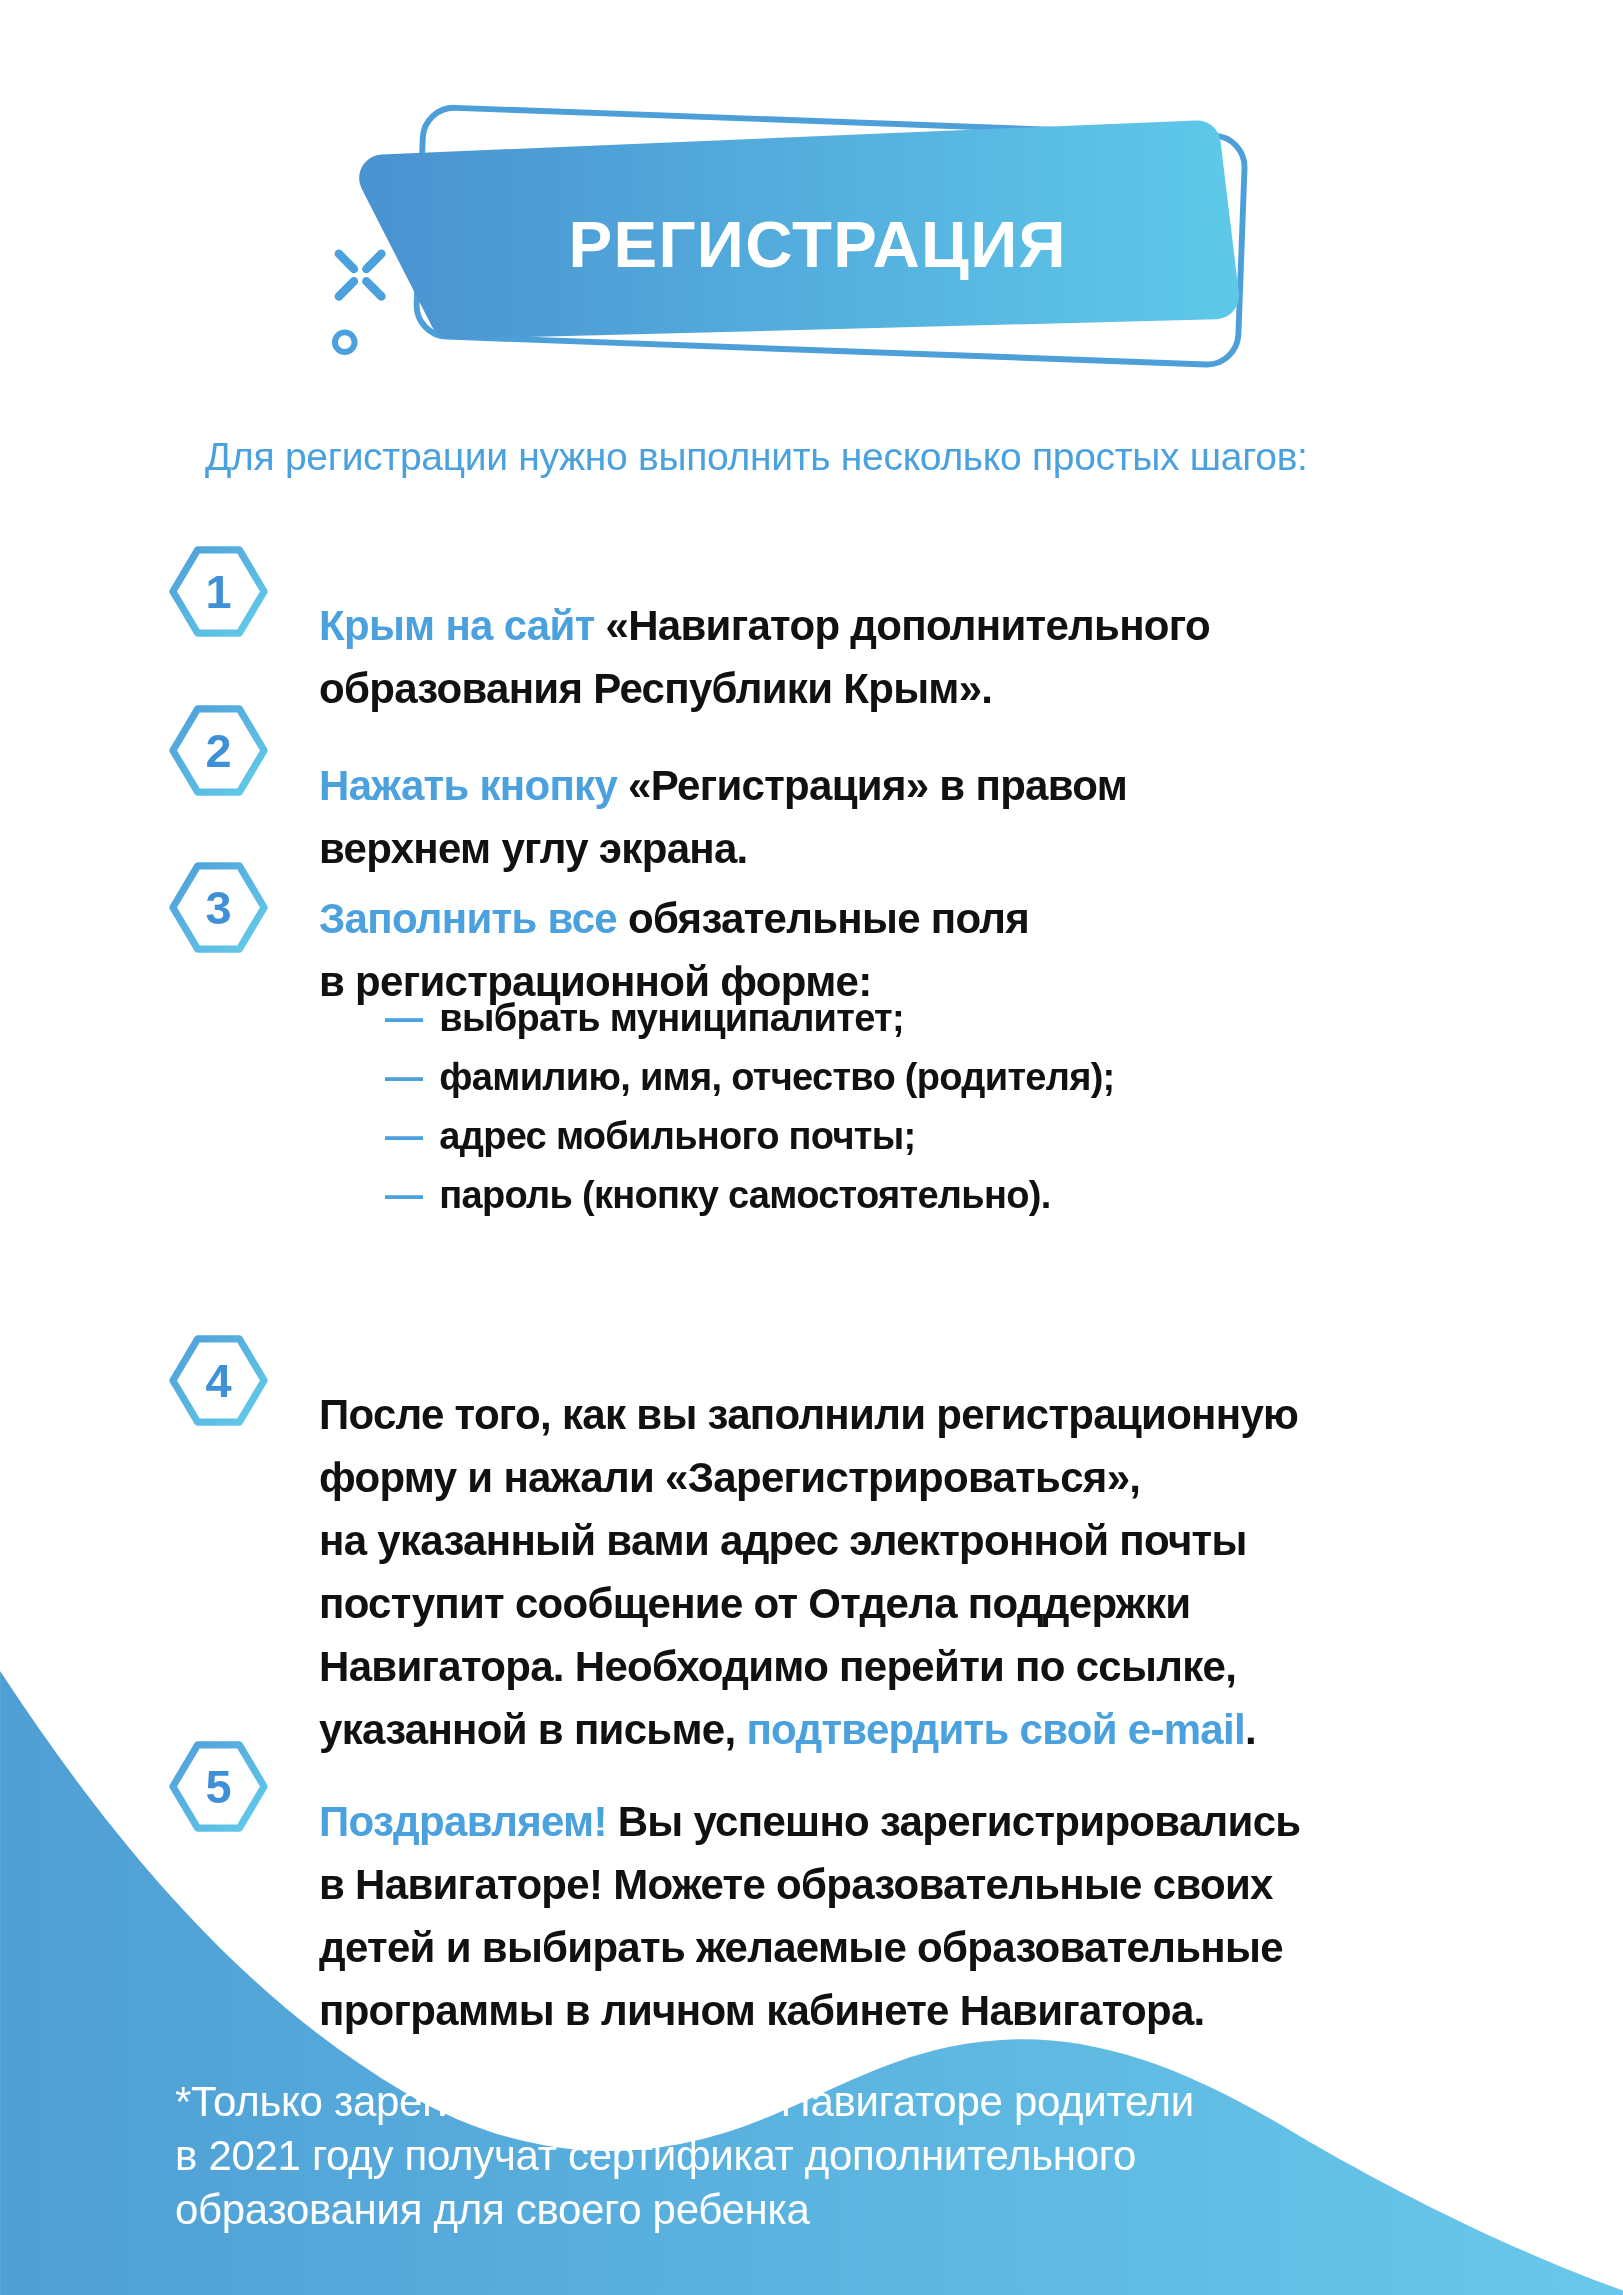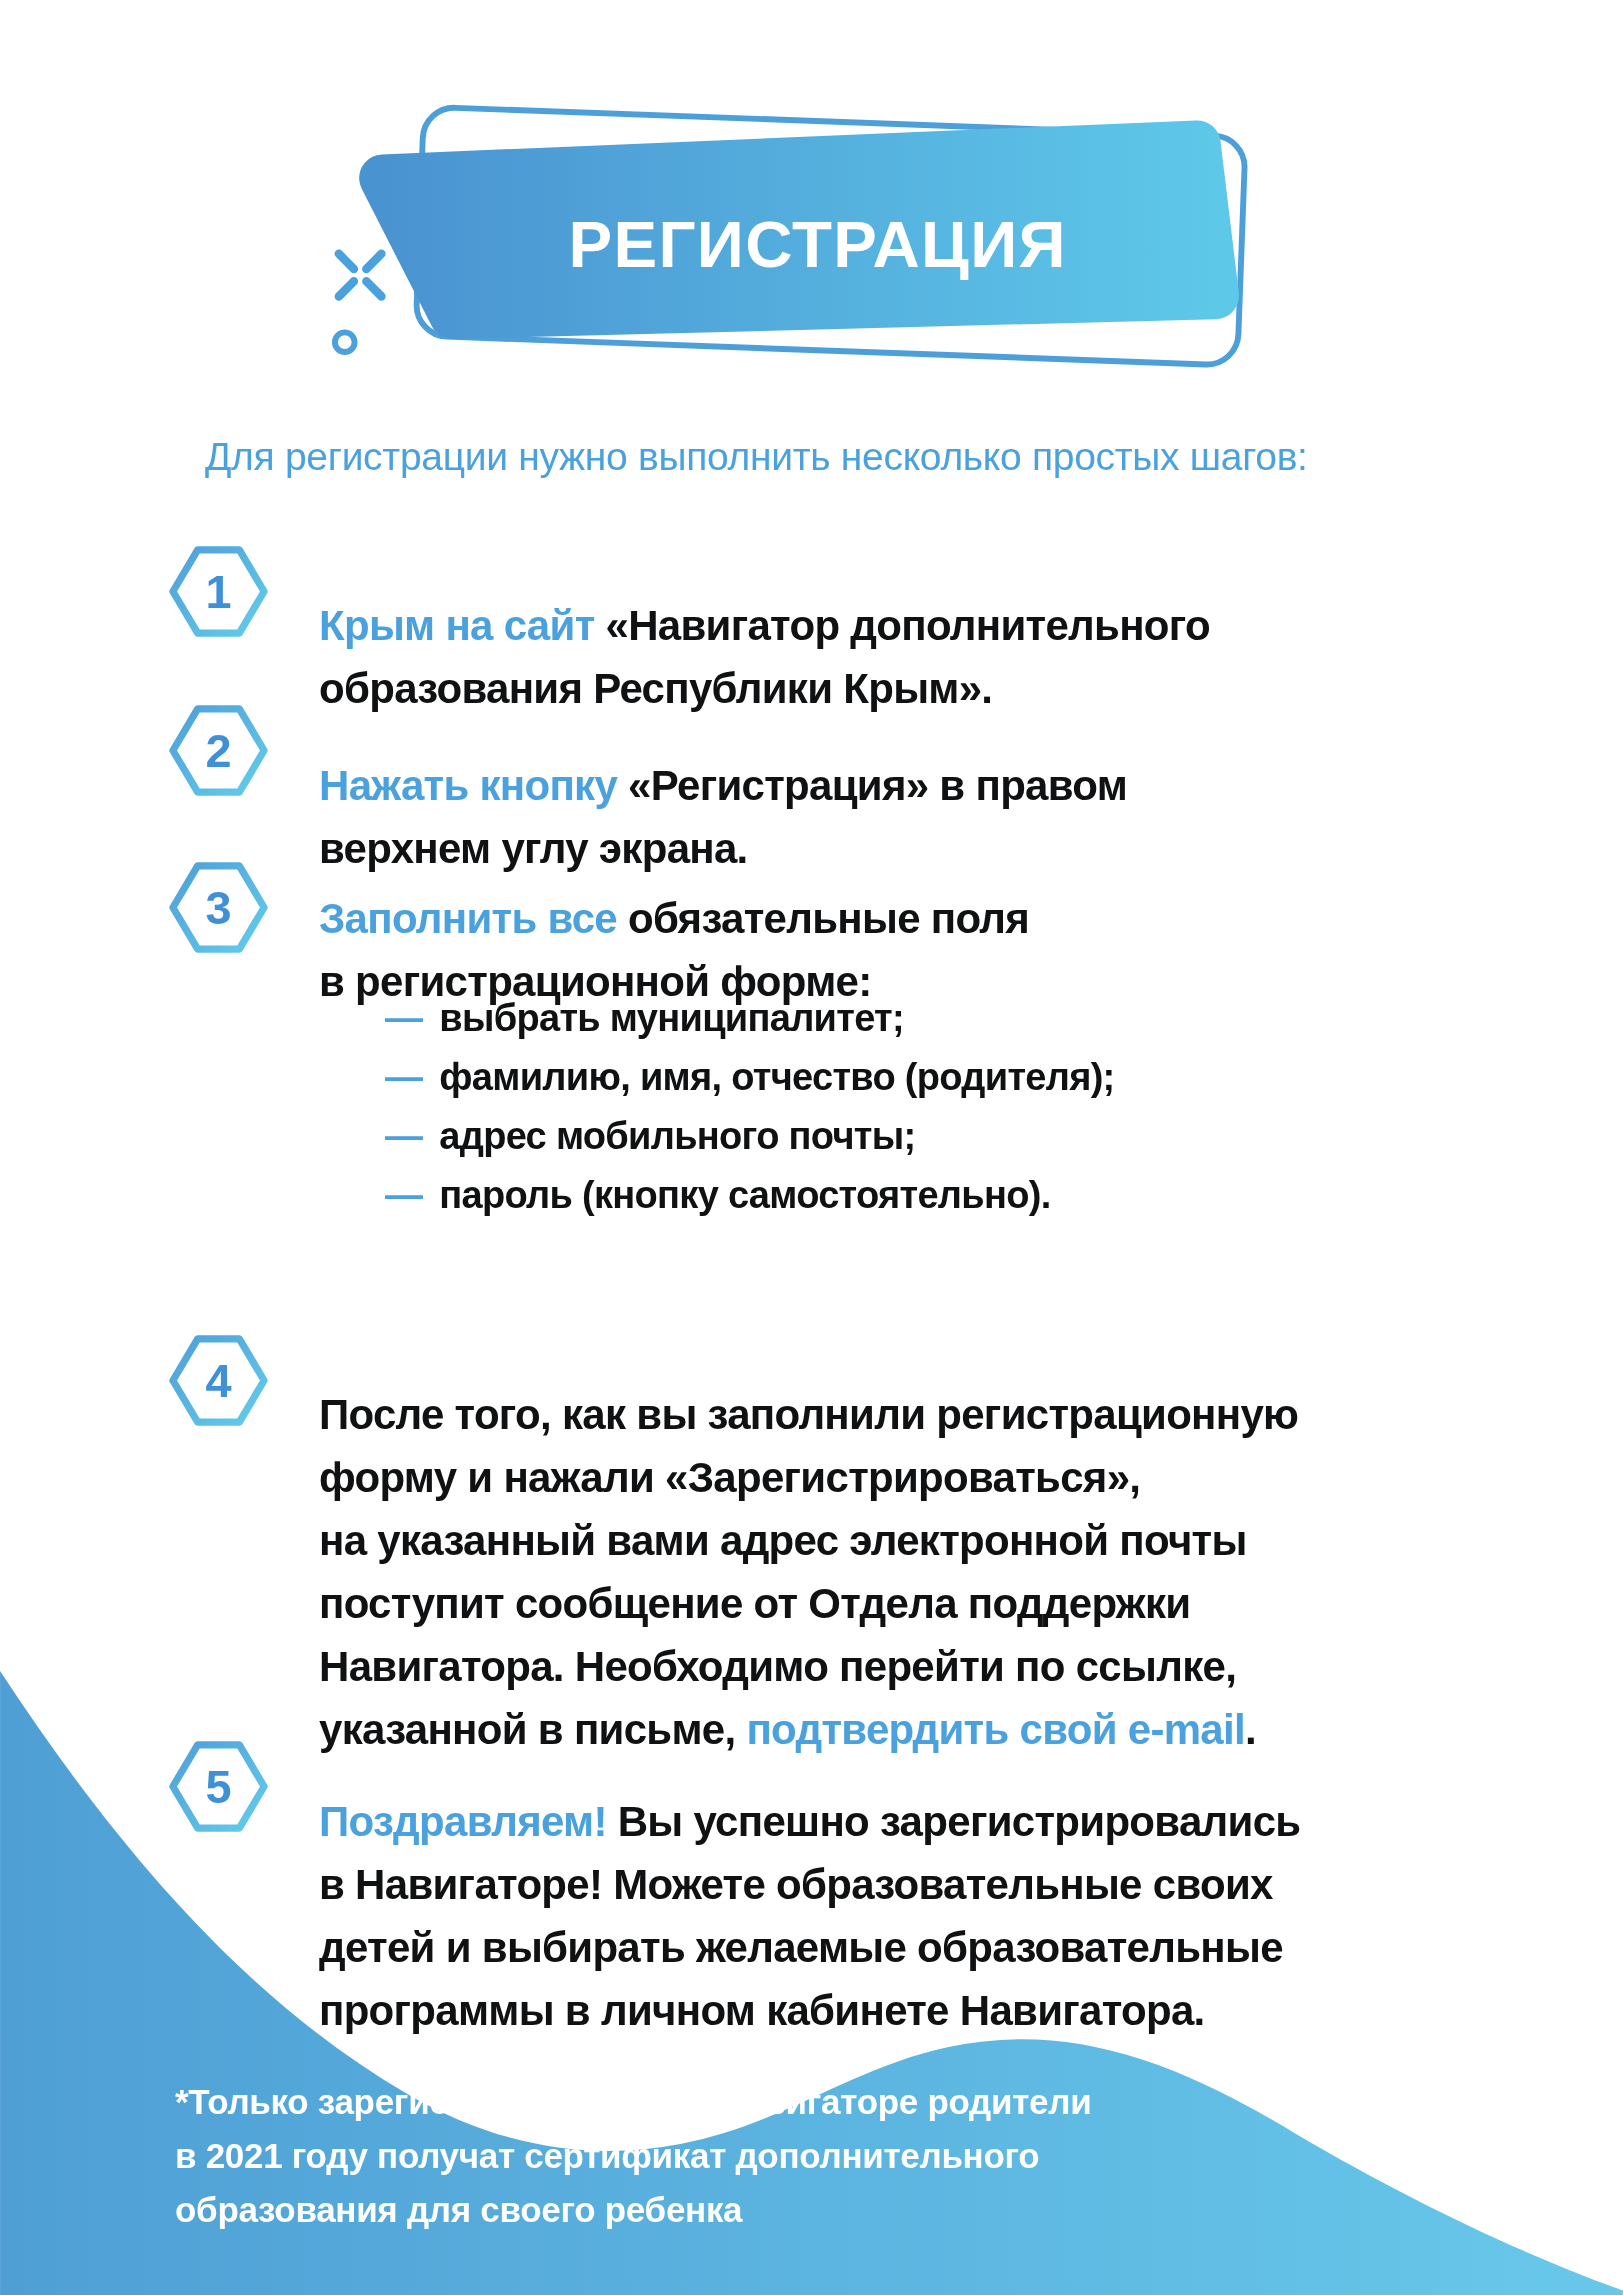--- a/index.html
+++ b/index.html
@@ -28,21 +28,21 @@
   
   .bullets{position:absolute;left:385px;top:989px;}
   .bullet-row{
     font-weight:700;font-size:38px;line-height:59px;
     color:var(--text,#101112);letter-spacing:-0.7px;white-space:nowrap;
   }
   .bullet-dash{color:var(--accent,#4aa1dd);margin-right:17px;}
   
   .footnote{
     position:absolute;left:175px;top:2075px;
-    font-weight:700;font-size:35px;line-height:54px;
+    font-weight:400;font-size:42px;line-height:54px;
     color:var(--footer-text-color,#fff);letter-spacing:-0.3px;
     white-space:pre-line;
   }
   .banner-title{
     font-weight:700;font-size:100px;letter-spacing:2px;
     fill:var(--banner-title-color,#fff);
     font-family:"Liberation Sans","DejaVu Sans",sans-serif;
   }
   .hex-num{
     font-weight:700;font-size:72px;

